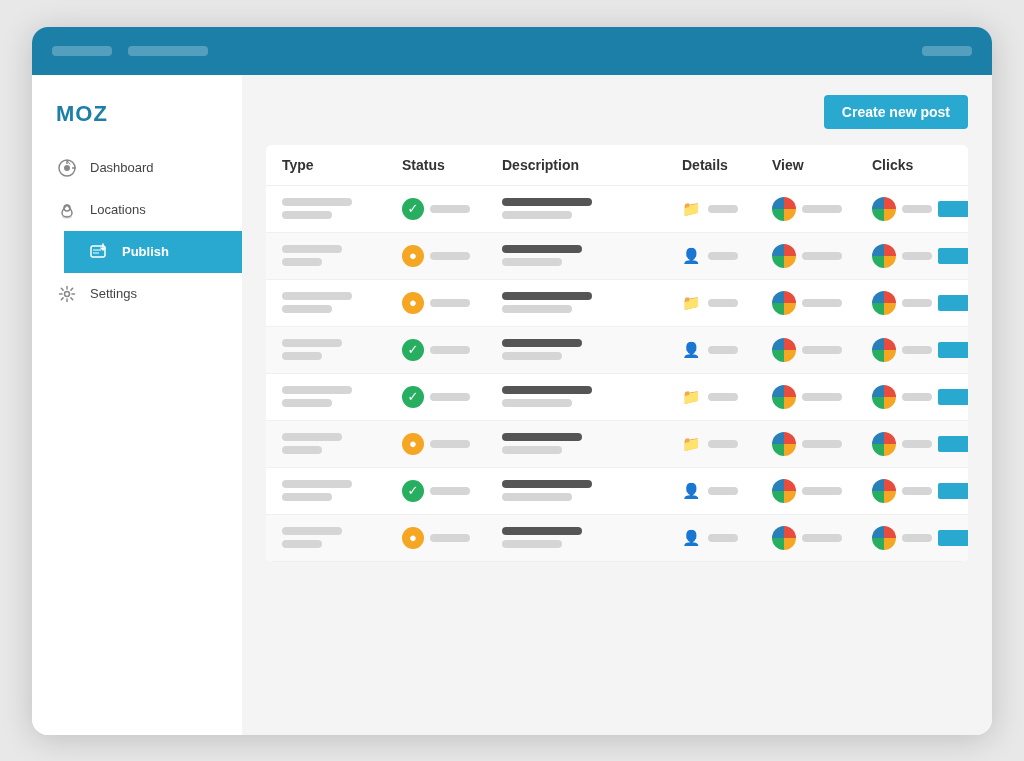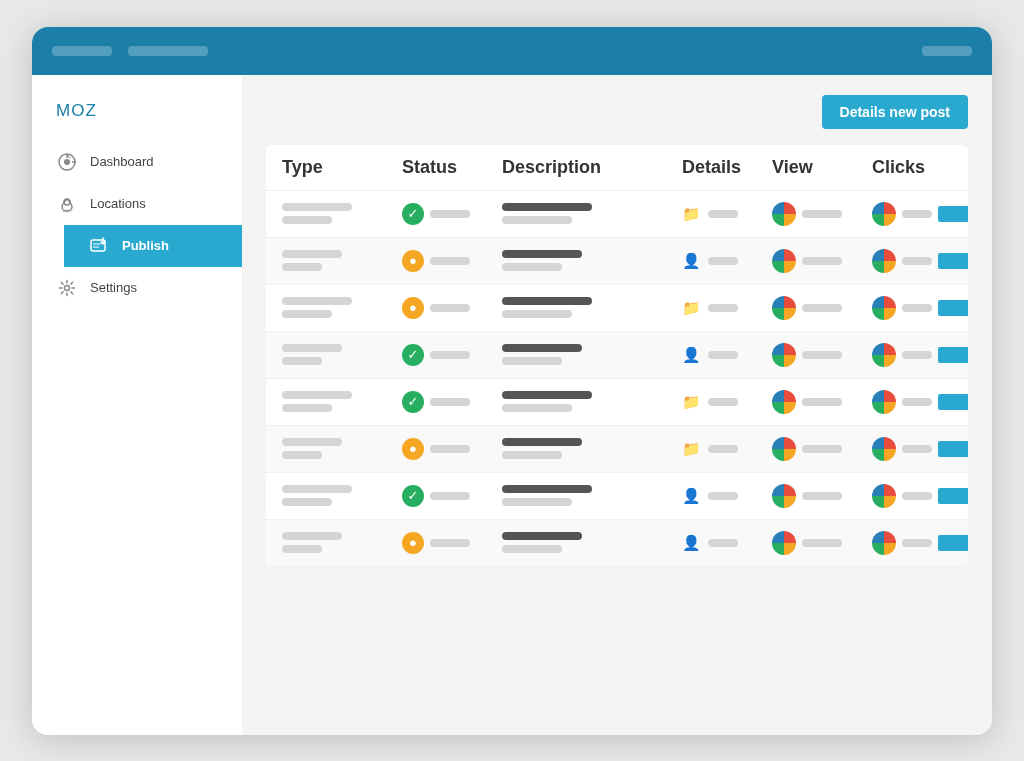--- a/index.html
+++ b/index.html
@@ -42,22 +42,22 @@
     .sidebar {
       width: 210px;
       background: #fff;
       padding: 16px 0;
       flex-shrink: 0;
     }
     .logo-area {
       padding: 10px 24px 20px;
     }
     .logo-text {
-      font-size: 17px;
-      font-weight: 400;
+      font-size: 22px;
+      font-weight: 700;
       color: #1b7fa8;
       letter-spacing: 1px;
     }
     .nav-item {
       display: flex;
       align-items: center;
       padding: 10px 24px;
       cursor: pointer;
       gap: 12px;
       color: #444;
@@ -109,21 +109,21 @@
       overflow: hidden;
     }
     .table-header {
       display: grid;
       grid-template-columns: 120px 100px 180px 90px 100px 130px;
       padding: 12px 16px;
       background: #fff;
       border-bottom: 1px solid #eee;
     }
     .table-header-cell {
-      font-size: 18px;
+      font-size: 14px;
       font-weight: 700;
       color: #333;
     }
     .table-row {
       display: grid;
       grid-template-columns: 120px 100px 180px 90px 100px 130px;
       padding: 11px 16px;
       border-bottom: 1px solid #f0f0f0;
       align-items: center;
     }
@@ -254,21 +254,21 @@
             <circle cx="9" cy="9" r="2.5" stroke="#888" stroke-width="1.5" fill="none"></circle>
             <path d="M9 1.5 L9 4 M9 14 L9 16.5 M1.5 9 L4 9 M14 9 L16.5 9 M3.3 3.3 L5.1 5.1 M12.9 12.9 L14.7 14.7 M14.7 3.3 L12.9 5.1 M5.1 12.9 L3.3 14.7" stroke="#888" stroke-width="1.5" stroke-linecap="round"></path>
           </svg>
         </span>
         <span>Settings</span>
       </div>
     </div>
 
     <div class="main">
       <div class="main-header">
-        <button class="create-btn">Details new post</button>
+        <button class="create-btn">Create new post</button>
       </div>
 
       <div class="table-container">
 
         <div class="table-header">
           <div class="table-header-cell">Type</div>
           <div class="table-header-cell">Status</div>
           <div class="table-header-cell">Description</div>
           <div class="table-header-cell">Details</div>
           <div class="table-header-cell">View</div>

